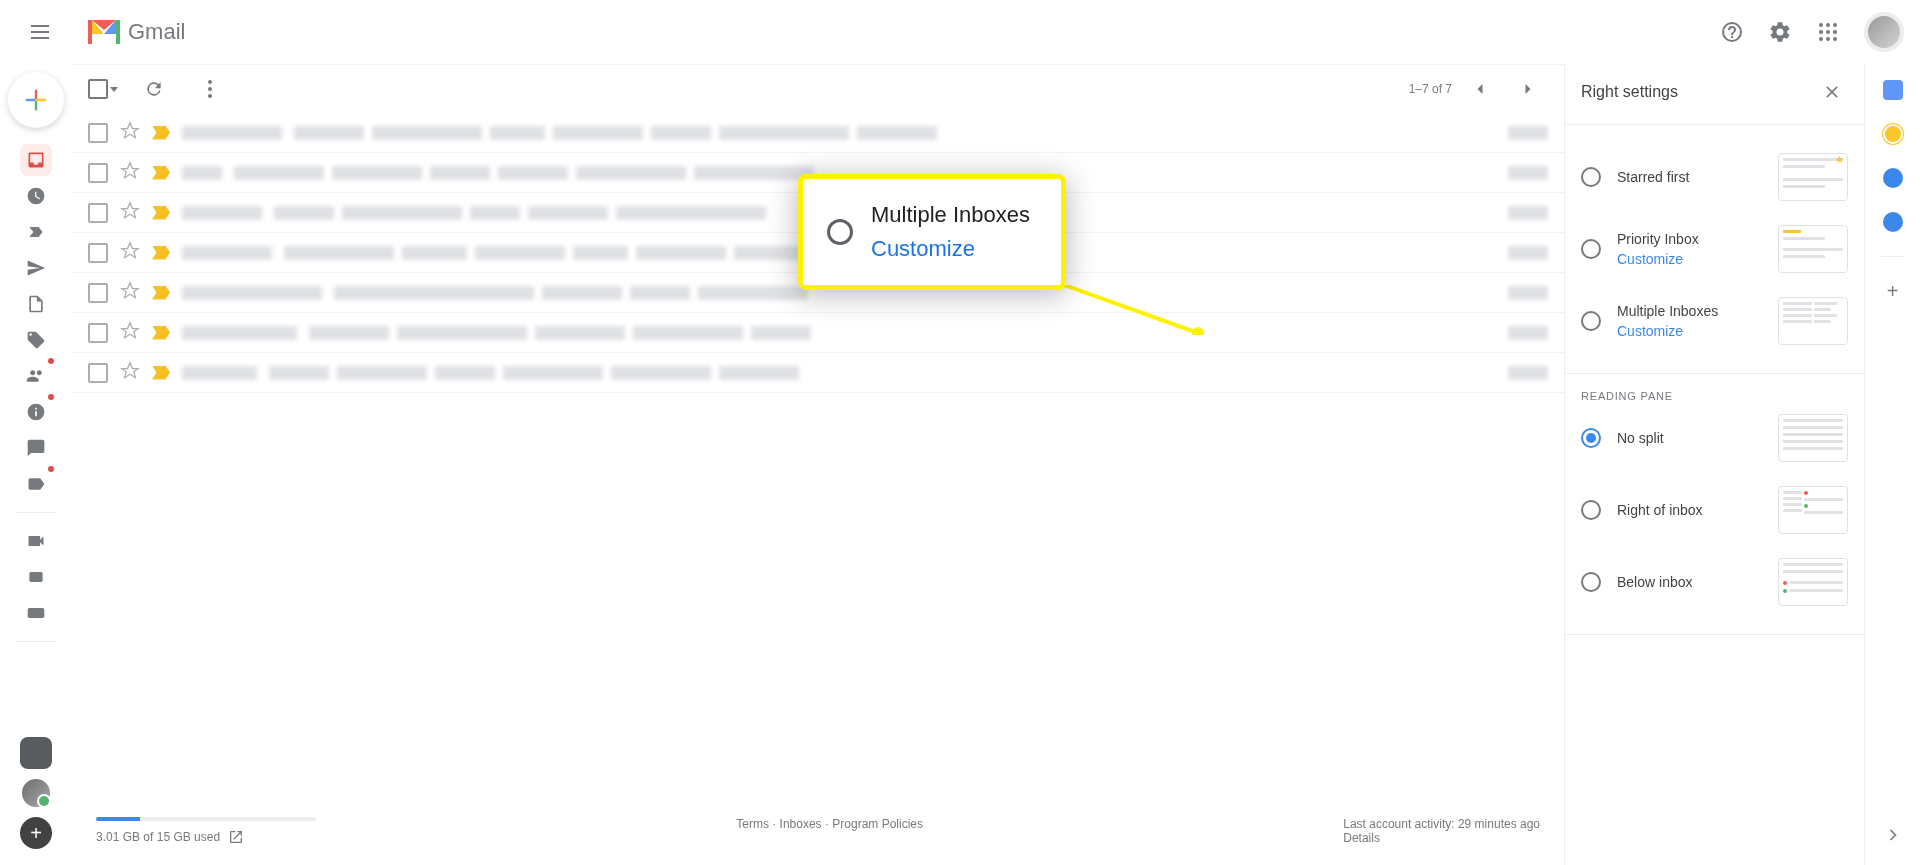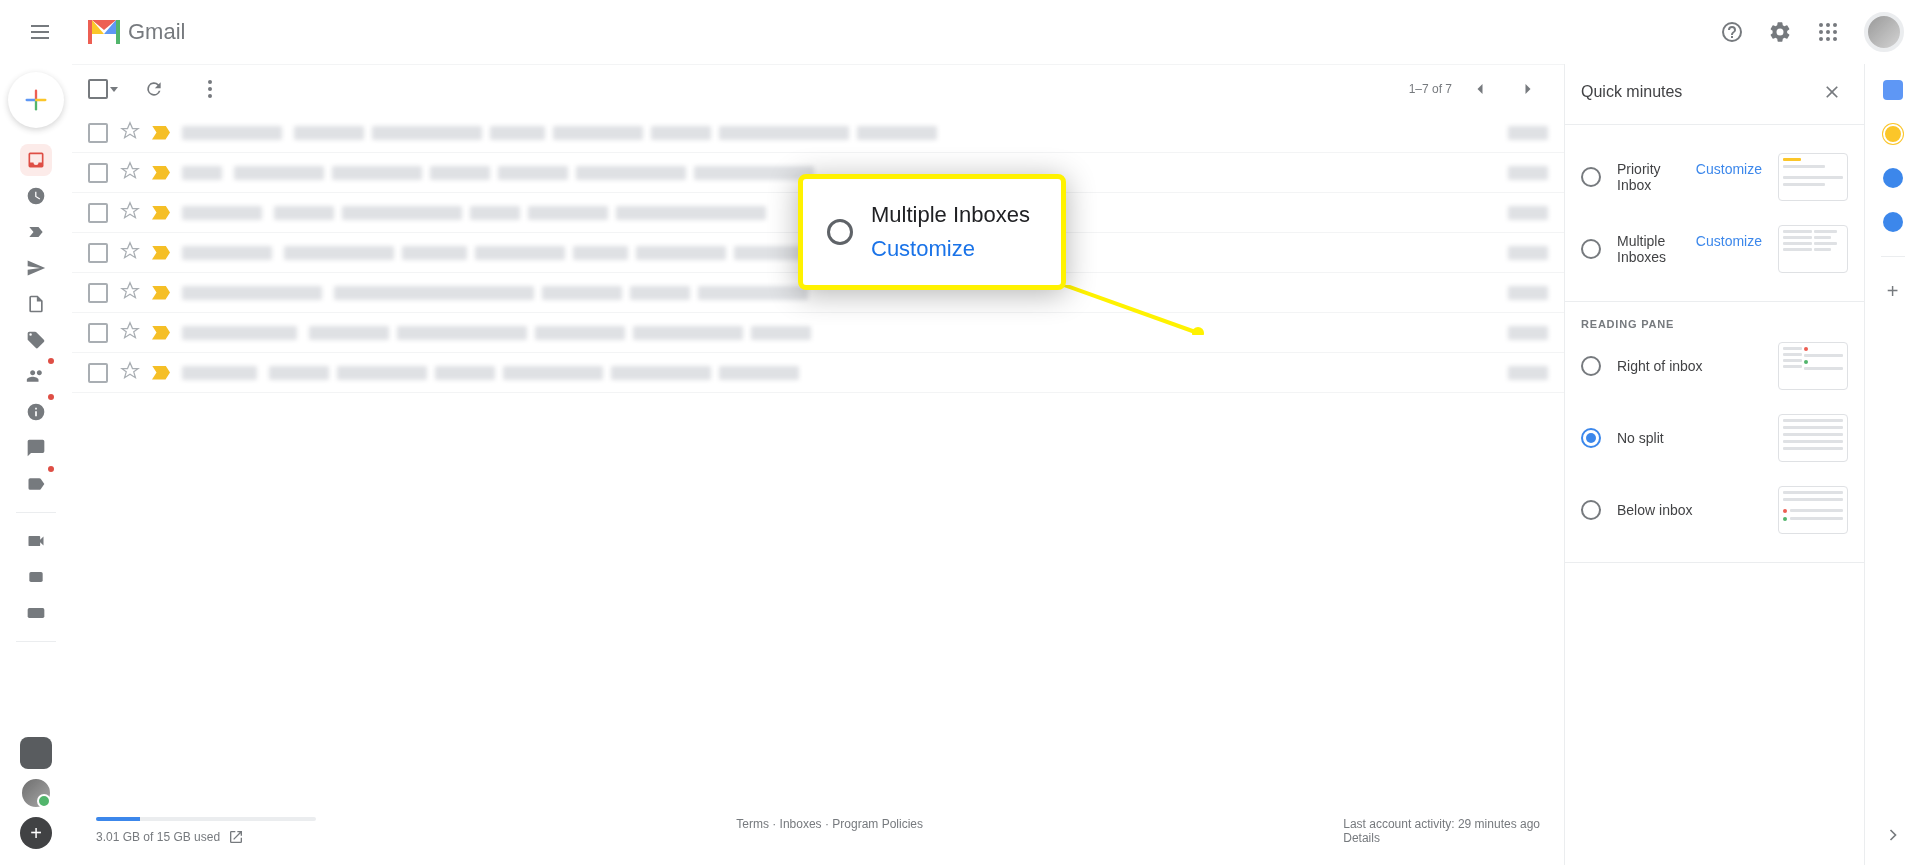--- a/index.html
+++ b/index.html
@@ -86,34 +86,34 @@
 .qs-close { margin-left: auto; width: 32px; height: 32px; display: flex; align-items: center; justify-content: center; }
 .qs-seeall { margin: 0 16px 16px 16px; height: 36px; border: 1px solid #dadce0; border-radius: 4px; background: #fff; color: #1a73e8; font-size: 14px; display: flex; align-items: center; justify-content: center; cursor: pointer; }
 
 .qs-section { padding: 12px 16px; }
 .qs-opt { display: flex; align-items: center; gap: 16px; padding: 12px 0; }
 .radio { width: 20px; height: 20px; border: 2px solid #5f6368; border-radius: 50%; display: flex; align-items: center; justify-content: center; flex-shrink: 0; }
 .radio.on::after { content: ''; width: 10px; height: 10px; background: #1a73e8; border-radius: 50%; }
 .radio.on { border-color: #1a73e8; }
 .qs-opt-label { font-size: 14px; color: #202124; flex: 1; }
 .qs-opt-sub { font-size: 14px; color: #1a73e8; cursor: pointer; }
-.qs-opt-stack { display: flex; flex-direction: row; gap: 4px; flex: 1; }
+.qs-opt-stack { display: flex; flex-direction: column; gap: 4px; flex: 1; }
 .qs-thumb { width: 70px; height: 48px; border: 1px solid #dadce0; border-radius: 4px; background: #fff; padding: 4px; display: flex; flex-direction: column; gap: 4px; }
 .qs-thumb .ln { height: 3px; background: #dadce0; border-radius: 1px; }
 .qs-thumb .ln.y { background: #fbbc04; }
 .qs-thumb .ln.short { width: 70%; }
 .qs-thumb-star { position: relative; }
 .qs-thumb-star::after { content: '★'; position: absolute; top: 0; right: 3px; font-size: 10px; color: #fbbc04; }
 .qs-thumb-split { display: flex; flex-direction: row; gap: 2px; }
 .qs-thumb-split .col { flex: 1; display: flex; flex-direction: column; gap: 3px; }
 .qs-thumb-split .col .ln { height: 3px; }
 .qs-thumb-split .col .dot { width: 4px; height: 4px; border-radius: 50%; }
 
 .qs-hr { height: 1px; background: #e8eaed; margin: 4px 0; }
-.qs-heading { font-size: 11px; letter-spacing: 0.8px; color: #5f6368; font-weight: 700; }
+.qs-heading { font-size: 11px; letter-spacing: 0.8px; color: #5f6368; font-weight: 400; }
 .chk { width: 18px; height: 18px; background: #1a73e8; border-radius: 2px; display: flex; align-items: center; justify-content: center; color: #fff; font-size: 14px; }
 
 
 .right-rail { width: 56px; border-left: 1px solid #e8eaed; display: flex; flex-direction: column; align-items: center; padding-top: 16px; gap: 24px; flex-shrink: 0; position: relative; }
 .rail-icon { width: 20px; height: 20px; display: flex; align-items: center; justify-content: center; }
 .rail-icon.cal { background: #4285f4; border-radius: 4px; }
 .rail-icon.keep { background: #fbbc04; border-radius: 50%; border: 2px solid #fff; box-shadow: 0 0 0 1px #fbbc04; }
 .rail-icon.tasks { background: #1a73e8; border-radius: 50%; }
 .rail-icon.contacts { background: #1a73e8; border-radius: 50%; }
 .rail-plus { width: 20px; height: 20px; font-size: 20px; color: #5f6368; display: flex; align-items: center; justify-content: center; }
@@ -457,30 +457,40 @@
       </div>
       <div class="footer-right">
         <div>Last account activity: 29 minutes ago</div>
         <a href="#" class="lnk">Details</a>
       </div>
     </div>
   </div>
 
   <div class="qs-panel">
     <div class="qs-head">
-      <span>Quick minutes</span>
+      <span>Right settings</span>
       <div class="qs-close">
           <svg width="20" height="20" viewBox="0 0 24 24">
             <path d="M19 6.41L17.59 5 12 10.59 6.41 5 5 6.41 10.59 12 5 17.59 6.41 19 12 13.41 17.59 19 19 17.59 13.41 12z" fill="#5f6368"></path>
           </svg>
         </div>
     </div>
     <div class="qs-hr"></div>
 
     <div class="qs-section">
+      <div class="qs-opt">
+        <div class="radio"></div>
+        <span class="qs-opt-label">Starred first</span>
+        <div class="qs-thumb qs-thumb-star">
+            <div class="ln"></div>
+            <div class="ln short"></div>
+            <div class="ln" style="margin-top:6px"></div>
+            <div class="ln short"></div>
+          </div>
+      </div>
       <div class="qs-opt">
         <div class="radio"></div>
         <div class="qs-opt-stack">
           <span class="qs-opt-label">Priority Inbox</span>
           <span class="qs-opt-sub">Customize</span>
         </div>
         <div class="qs-thumb">
             <div class="ln y" style="width:30%"></div>
             <div class="ln short"></div>
             <div class="ln" style="margin-top:4px"></div>
@@ -507,47 +517,47 @@
               <div class="ln" style="width:60%"></div>
             </div>
         </div>
       </div>
     </div>
     <div class="qs-hr"></div>
 
     <div class="qs-section">
       <div class="qs-heading">READING PANE</div>
       <div class="qs-opt">
+        <div class="radio on"></div>
+        <span class="qs-opt-label">No split</span>
+        <div class="qs-thumb">
+            <div class="ln"></div>
+            <div class="ln"></div>
+            <div class="ln"></div>
+            <div class="ln"></div>
+            <div class="ln"></div>
+          </div>
+      </div>
+      <div class="qs-opt">
         <div class="radio"></div>
         <span class="qs-opt-label">Right of inbox</span>
         <div class="qs-thumb qs-thumb-split">
           <div class="col" style="flex:0.5">
               <div class="ln"></div>
               <div class="ln"></div>
               <div class="ln"></div>
               <div class="ln"></div>
             </div>
           <div class="col">
               <div class="dot" style="background:#ea4335"></div>
               <div class="ln"></div>
               <div class="dot" style="background:#34a853"></div>
               <div class="ln"></div>
             </div>
         </div>
-      </div>
-      <div class="qs-opt">
-        <div class="radio on"></div>
-        <span class="qs-opt-label">No split</span>
-        <div class="qs-thumb">
-            <div class="ln"></div>
-            <div class="ln"></div>
-            <div class="ln"></div>
-            <div class="ln"></div>
-            <div class="ln"></div>
-          </div>
       </div>
       <div class="qs-opt">
         <div class="radio"></div>
         <span class="qs-opt-label">Below inbox</span>
         <div class="qs-thumb">
             <div class="ln"></div>
             <div class="ln"></div>
             <div style="display:flex;gap:3px;margin-top:4px">
               <div style="width:4px;height:4px;background:#ea4335;border-radius:50%"></div>
               <div class="ln" style="flex:1"></div>

